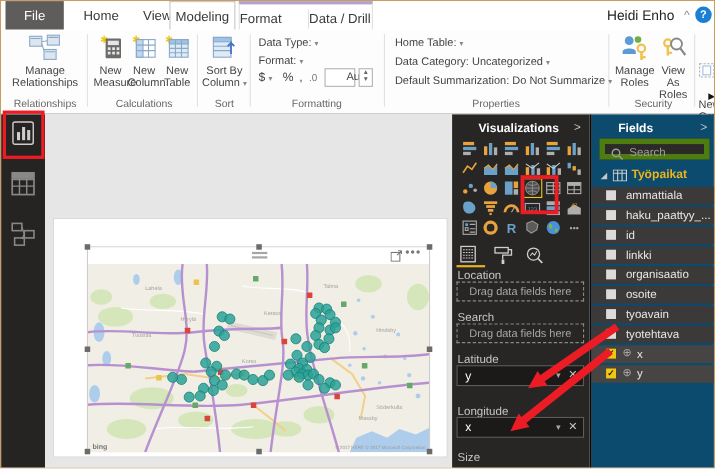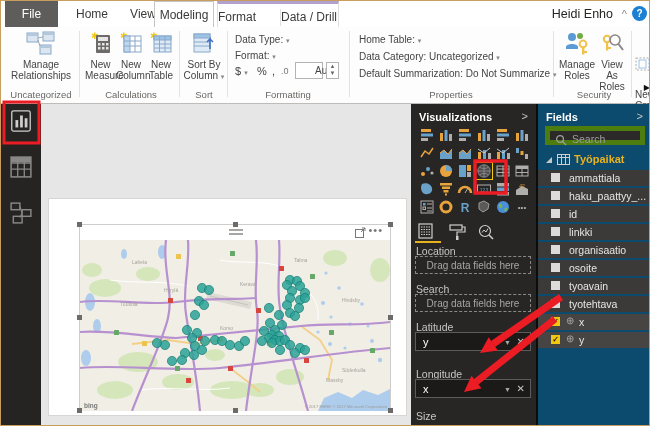--- a/index.html
+++ b/index.html
@@ -54,21 +54,21 @@
   .grip-line { position:absolute; left:149px; width:14px; height:2px; background:#a8a6a4; }
   #focus-icon { position:absolute; right:24px; top:2px; width:11px; height:11px; }
   #visual-ellipsis { position:absolute; right:7px; top:-1px; font-size:11px; color:#777; letter-spacing:1px; }
   .handle { position:absolute; width:5px; height:5px; background:#6d6b69; }
   #map-svg { position:absolute; left:0; top:15px; }
 
   
   #viz-pane { position:absolute; left:410px; top:103px; width:125px; height:323px; background:#272625; }
   #pane-sep { position:absolute; left:535px; top:103px; width:2px; height:323px; background:#0c0c0c; }
   #fields-pane { position:absolute; left:537px; top:103px; width:113px; height:323px; background:#0c4a6e; }
-  .pane-title { position:absolute; top:7px; font-size:11px; font-weight:bold; color:#ffffff; }
+  .pane-title { position:absolute; top:7px; font-size:11px; font-weight:bold; color:#ffffff;margin-left:16px; }
   .pane-chevron { position:absolute; top:6px; font-size:11px; color:#c8c6c4; }
 
   #viz-grid { position:absolute; left:8px; top:23px; width:112px; height:90px; }
   .vz-cell { position:absolute; width:16px; height:16px; }
   .vz-cell.hl { outline:1.5px solid #f2c80f; }
 
   .ptab { position:absolute; top:119px; width:20px; height:17px; }
   #ptab-underline { position:absolute; left:4px; top:137px; width:26px; height:2px; background:#e6b31e; }
 
   .well-label { position:absolute; left:5px; font-size:10.5px; color:#c8c6c4; }
@@ -129,21 +129,21 @@
     <div class="rbtn" style="left:8px;width:64px;">
       <svg class="bicon" width="30" height="25" viewBox="0 0 30 25">
         <rect x="1" y="2" width="11" height="9" fill="#dce6f1" stroke="#8aa8c8"></rect>
         <rect x="17" y="1" width="11" height="9" fill="#dce6f1" stroke="#8aa8c8"></rect>
         <rect x="14" y="14" width="11" height="9" fill="#dce6f1" stroke="#8aa8c8"></rect>
         <path d="M12,7 L17,6 M12,9 L14,15" stroke="#9aa8b8" fill="none"></path>
         <path d="M2,4 h9 M18,3 h9 M15,16 h9" stroke="#8aa8c8"></path>
       </svg>
       <span>Manage Relationships</span>
     </div>
-    <div class="glabel" style="left:8px;width:64px;">Uncategorized</div>
+    <div class="glabel" style="left:8px;width:64px;">Relationships</div>
 
     <div class="rbtn" style="left:84px;width:31px;">
       <svg class="bicon" width="24" height="25" viewBox="0 0 24 25">
         <text x="2" y="8" font-size="9" fill="#f2c80f">✱</text>
         <rect x="7" y="4" width="14" height="18" rx="1" fill="#6d6b69"></rect>
         <rect x="9" y="6" width="10" height="4" fill="#e8e6e4"></rect>
         <g fill="#e8e6e4">
             <rect x="9" y="12" width="2.5" height="2.5"></rect>
             <rect x="13" y="12" width="2.5" height="2.5"></rect>
             <rect x="17" y="12" width="2.5" height="2.5"></rect>

